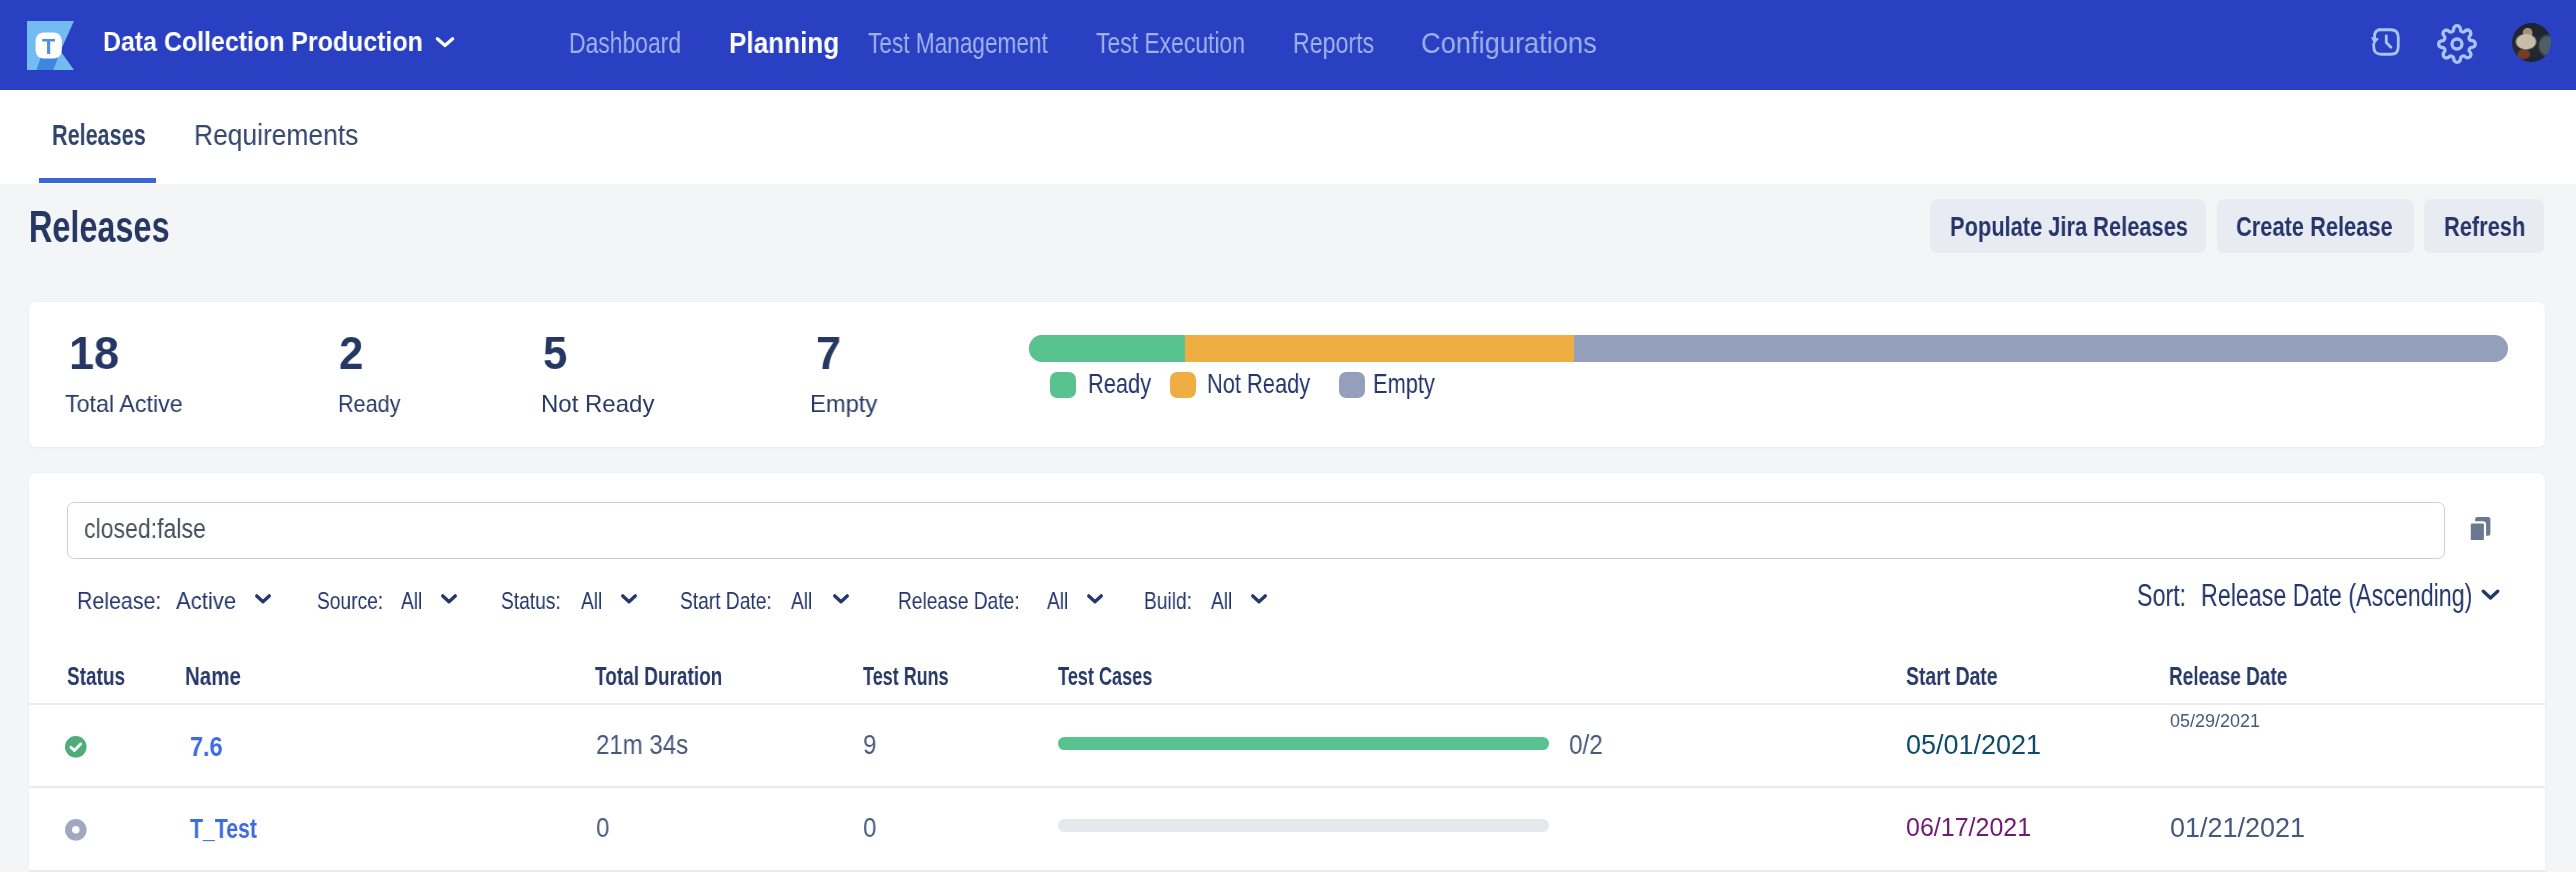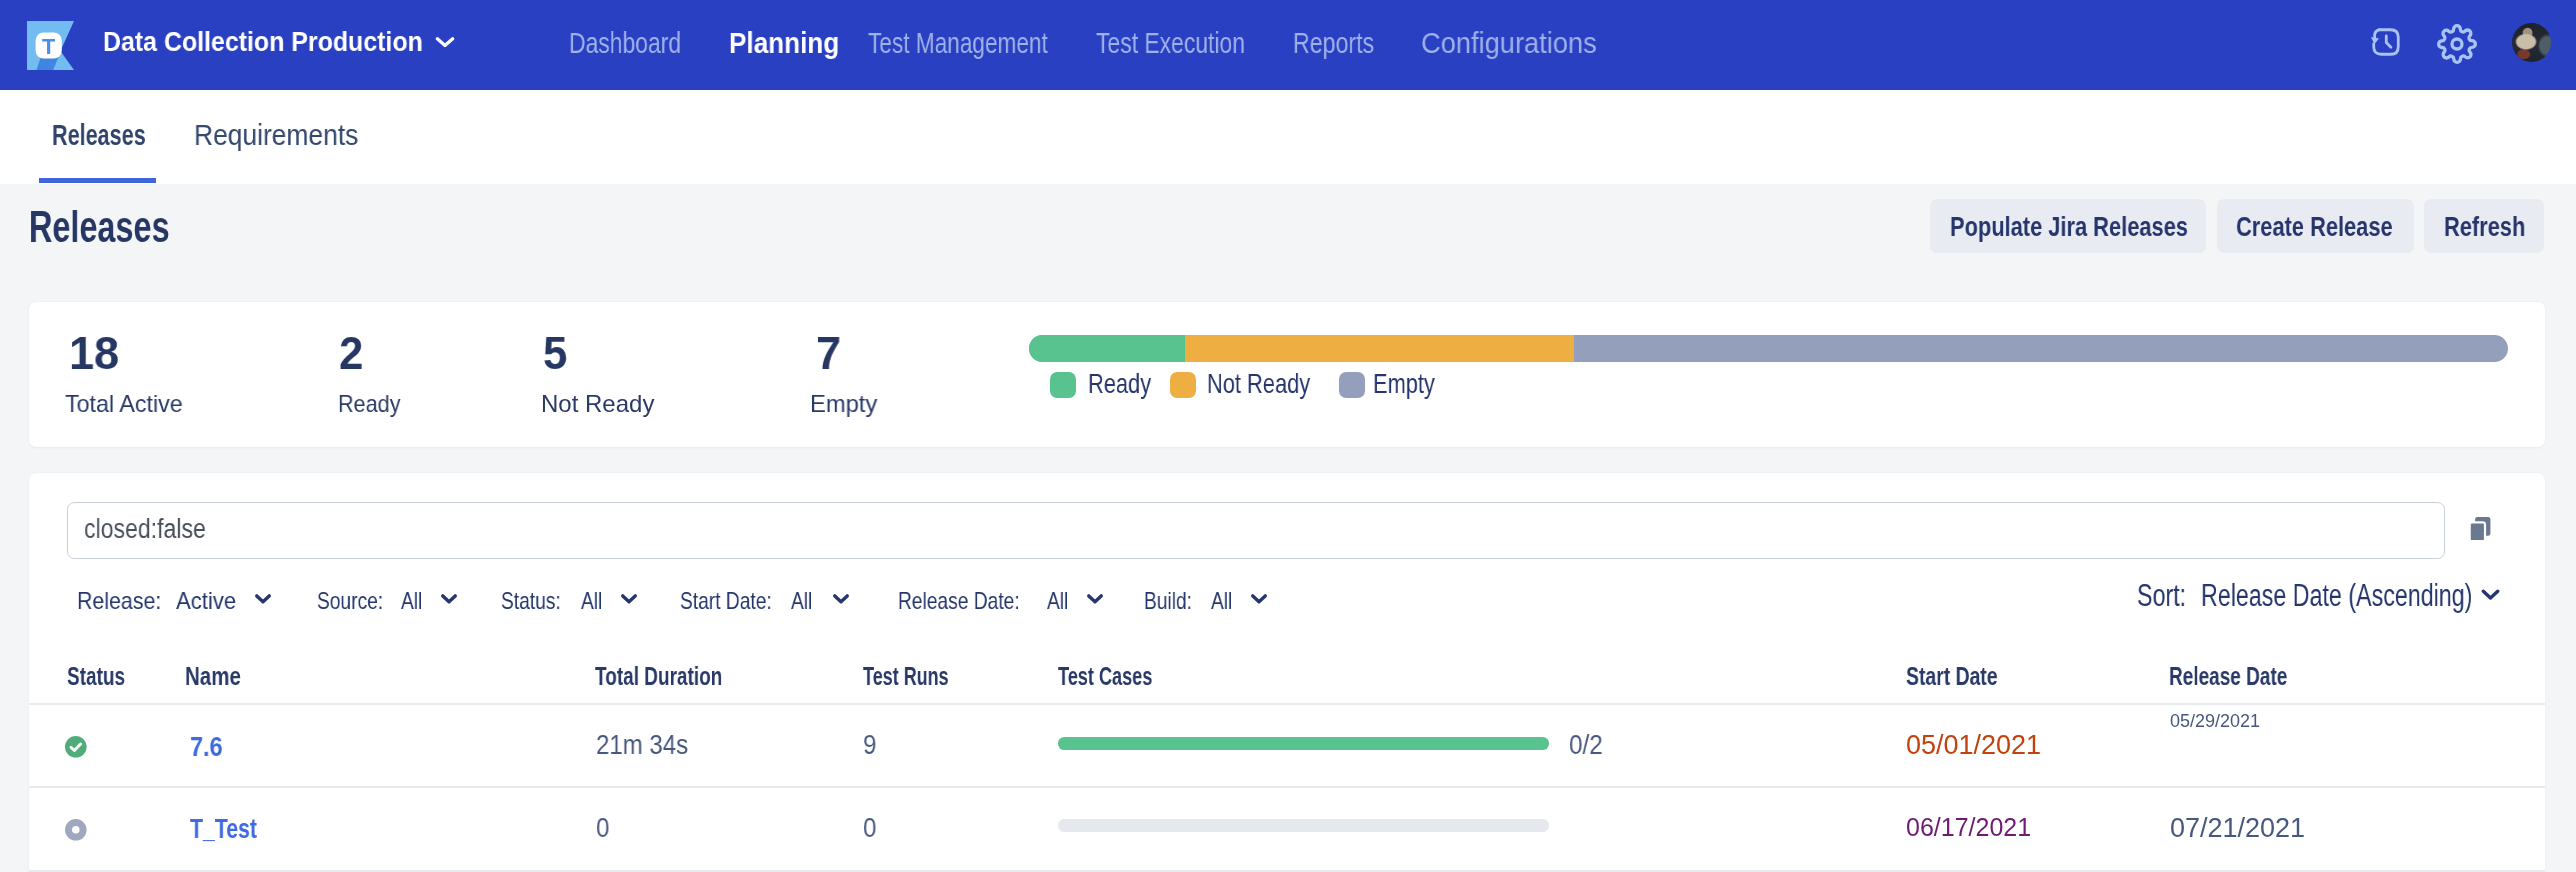--- a/index.html
+++ b/index.html
@@ -154,30 +154,30 @@
 
   <svg class="abs" style="left:65px;top:736px" width="21.6" height="21.6" viewBox="0 0 24 24">
     <circle cx="12" cy="12" r="12" fill="#50AC78"></circle>
     <path d="M6.6 12.4 L10.4 16.1 L17.4 8.8" fill="none" stroke="#fff" stroke-width="3.2" stroke-linecap="round" stroke-linejoin="round"></path>
   </svg>
   <span class="t" style="--sx:.84;left:190px;top:733px;font-size:28px;font-weight:bold;color:#3E6BE2">7.6</span>
   <span class="t" style="--sx:.89;left:596px;top:732px;font-size:27px;color:#47587E">21m 34s</span>
   <span class="t" style="--sx:.89;left:863px;top:732px;font-size:27px;color:#47587E">9</span>
   <div class="abs" style="left:1058px;top:737px;width:491px;height:12.6px;border-radius:6.3px;background:#58C38E"></div>
   <span class="t" style="--sx:.9;left:1569px;top:732px;font-size:27px;color:#47587E">0/2</span>
-  <span class="t" style="--sx:1;left:1906px;top:732px;font-size:27px;color:#c2410c">05/01/2021</span>
+  <span class="t" style="--sx:1;left:1906px;top:732px;font-size:27px;color:#0c4a6e">05/01/2021</span>
   <span class="t" style="--sx:1;left:2170px;top:712px;font-size:18px;color:#47587E">05/29/2021</span>
   <div class="abs" style="left:29px;top:786px;width:2516px;height:1.8px;background:#E8EAEE"></div>
 
   <svg class="abs" style="left:65px;top:819px" width="21.6" height="21.6" viewBox="0 0 24 24">
     <circle cx="12" cy="12" r="12" fill="#A0A8BF"></circle>
     <circle cx="12" cy="12" r="4.2" fill="#fff"></circle>
   </svg>
   <span class="t" style="--sx:.76;left:190px;top:815px;font-size:28px;font-weight:bold;color:#3E6BE2">T_Test</span>
   <span class="t" style="--sx:.89;left:596px;top:815px;font-size:27px;color:#47587E">0</span>
   <span class="t" style="--sx:.89;left:863px;top:815px;font-size:27px;color:#47587E">0</span>
   <div class="abs" style="left:1058px;top:819px;width:491px;height:12.6px;border-radius:6.3px;background:#E5E8EC"></div>
   <span class="t" style="--sx:1;left:1906px;top:815px;font-size:25px;color:#701a75">06/17/2021</span>
-  <span class="t" style="--sx:1;left:2170px;top:815px;font-size:27px;color:#47587E">07/21/2021</span>
+  <span class="t" style="--sx:1;left:2170px;top:815px;font-size:27px;color:#47587E">01/21/2021</span>
   <div class="abs" style="left:29px;top:870px;width:2516px;height:1.8px;background:#E8EAEE"></div>
 
 </div>
 
 
 </body></html>

